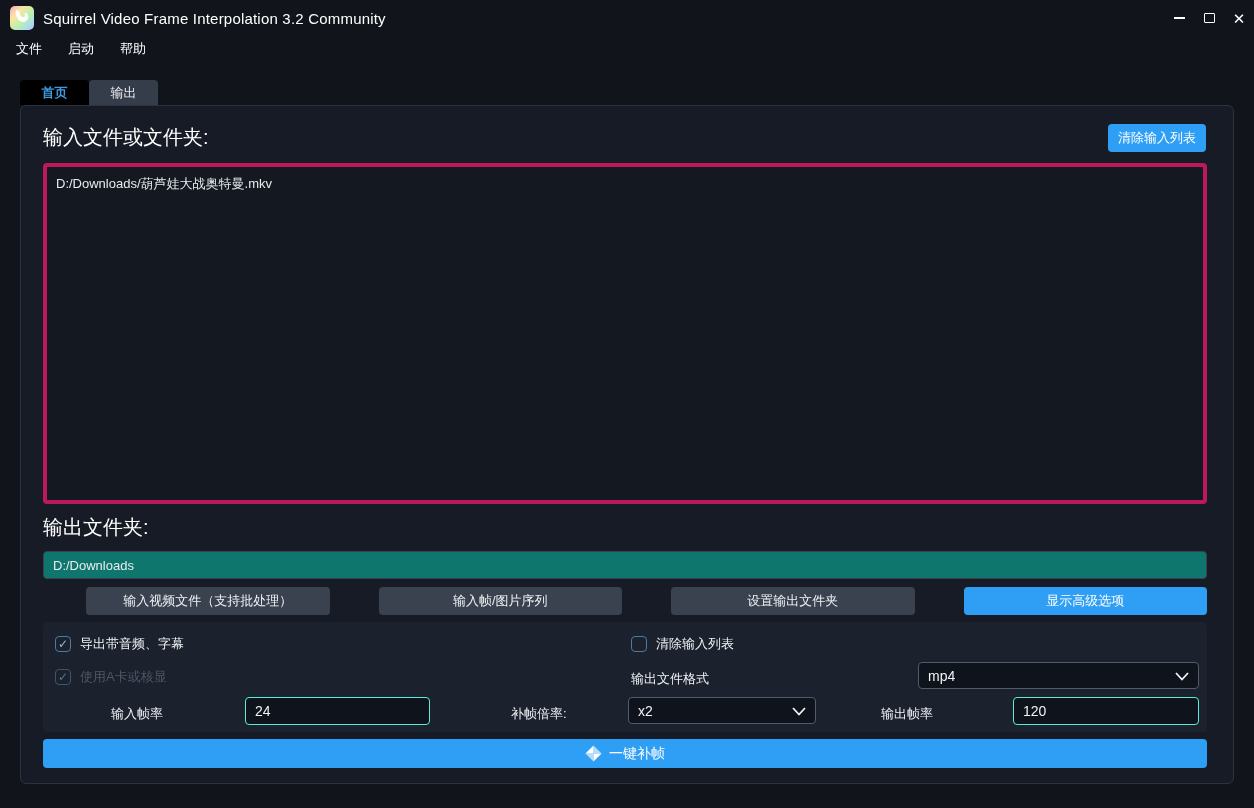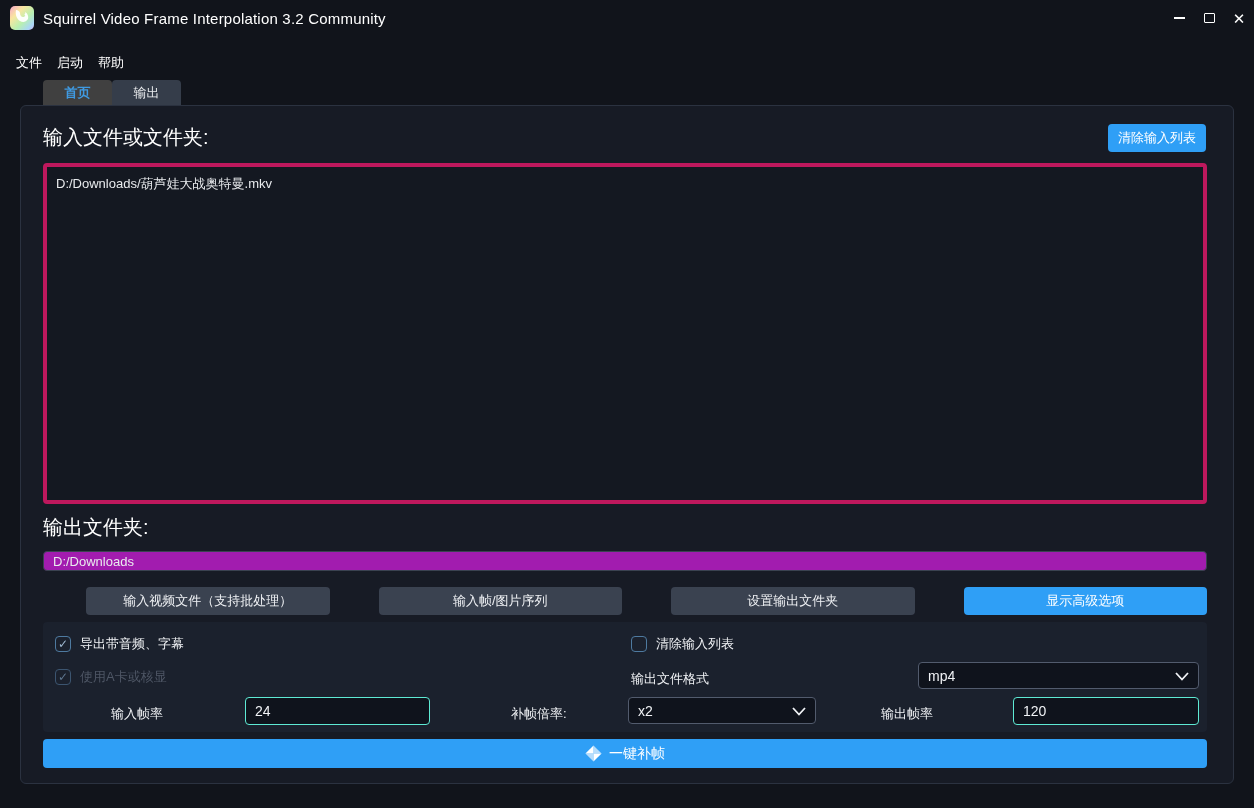--- a/index.html
+++ b/index.html
@@ -19,48 +19,48 @@
   .app-icon svg { position:absolute; inset:0; }
   .win-title { font-size:15px; color:#ffffff; letter-spacing:.2px; }
   .win-controls { margin-left:auto; display:flex; align-items:center; height:100%; }
   .win-btn { width:30px; height:100%; display:flex; align-items:center; justify-content:center;
     color:#ffffff; font-size:13px; cursor:default; }
   .glyph-min { width:11px; height:2px; background:#fff; display:inline-block; }
   .glyph-max { width:11px; height:10px; border:1.5px solid #fff; display:inline-block; border-radius:1px; }
   .glyph-close { font-size:15px; line-height:1; }
 
   
-  .menubar { position:absolute; top:50px; left:0; right:0; height:26px; display:flex; align-items:center; padding-left:16px; gap:15px; }
+  .menubar { position:absolute; top:36px; left:0; right:0; height:26px; display:flex; align-items:center; padding-left:16px; gap:26px; }
   .menu-item { font-size:13px; color:#ffffff; cursor:default; }
 
   
   .tabs { position:absolute; top:80px; left:20px; display:flex; }
   .tab { height:25px; min-width:69px; padding:0 18px; display:flex; align-items:center; justify-content:center;
     font-size:13px; border-top-left-radius:4px; border-top-right-radius:4px; cursor:default; }
-  .tab.active { background:#404040; color:#3f9ae2; font-weight:bold;margin-left:23px; }
+  .tab.active { background:#000000; color:#3f9ae2; font-weight:bold; }
   .tab.inactive { background:#353d4a; color:#e9ebee; }
 
   
   .panel { position:absolute; top:105px; left:20px; width:1214px; height:679px;
     background:#171b25; border:1px solid #2b3240; border-radius:6px; }
 
   .section-label { position:absolute; left:22px; font-size:20px; color:#ffffff; }
   .lbl-input { top:18px; }
   .lbl-output { top:408px; }
 
   .clear-btn { position:absolute; top:18px; right:27px; height:28px; padding:0 10px;
     background:#2f9ff6; color:#fff; font-size:13px; border:none; border-radius:4px;
     display:flex; align-items:center; cursor:pointer; }
 
   .filelist { position:absolute; top:57px; left:22px; width:1164px; height:341px;
     background:#141821; border:4px solid #be185d; border-radius:4px; padding:7px 9px; overflow:hidden; }
   .file-item { font-size:13px; color:#e9ebee; line-height:19px; }
 
-  .out-input { position:absolute; top:445px; left:22px; width:1164px; height:20px;
-    background:#a21caf; border:1px solid #3a4250; border-radius:4px; color:#e9ebee;
+  .out-input { position:absolute; top:445px; left:22px; width:1164px; height:28px;
+    background:#0f766e; border:1px solid #3a4250; border-radius:4px; color:#e9ebee;
     font-size:13px; padding:0 9px; font-family:inherit; }
 
   .btn-row { position:absolute; top:481px; left:22px; width:1164px; height:28px; display:flex; gap:6px; }
   .act-btn { flex:1; height:28px; border:none; border-radius:4px; font-size:13px; color:#f0f2f5;
     background:#3a4250; cursor:pointer; font-family:inherit;margin-left:43px; }
   .act-btn.primary { background:#2f9ff6; color:#ffffff; }
 
   
   .advanced { position:absolute; top:516px; left:22px; width:1164px; height:110px;
     background:#1b212d; border-radius:4px; }

